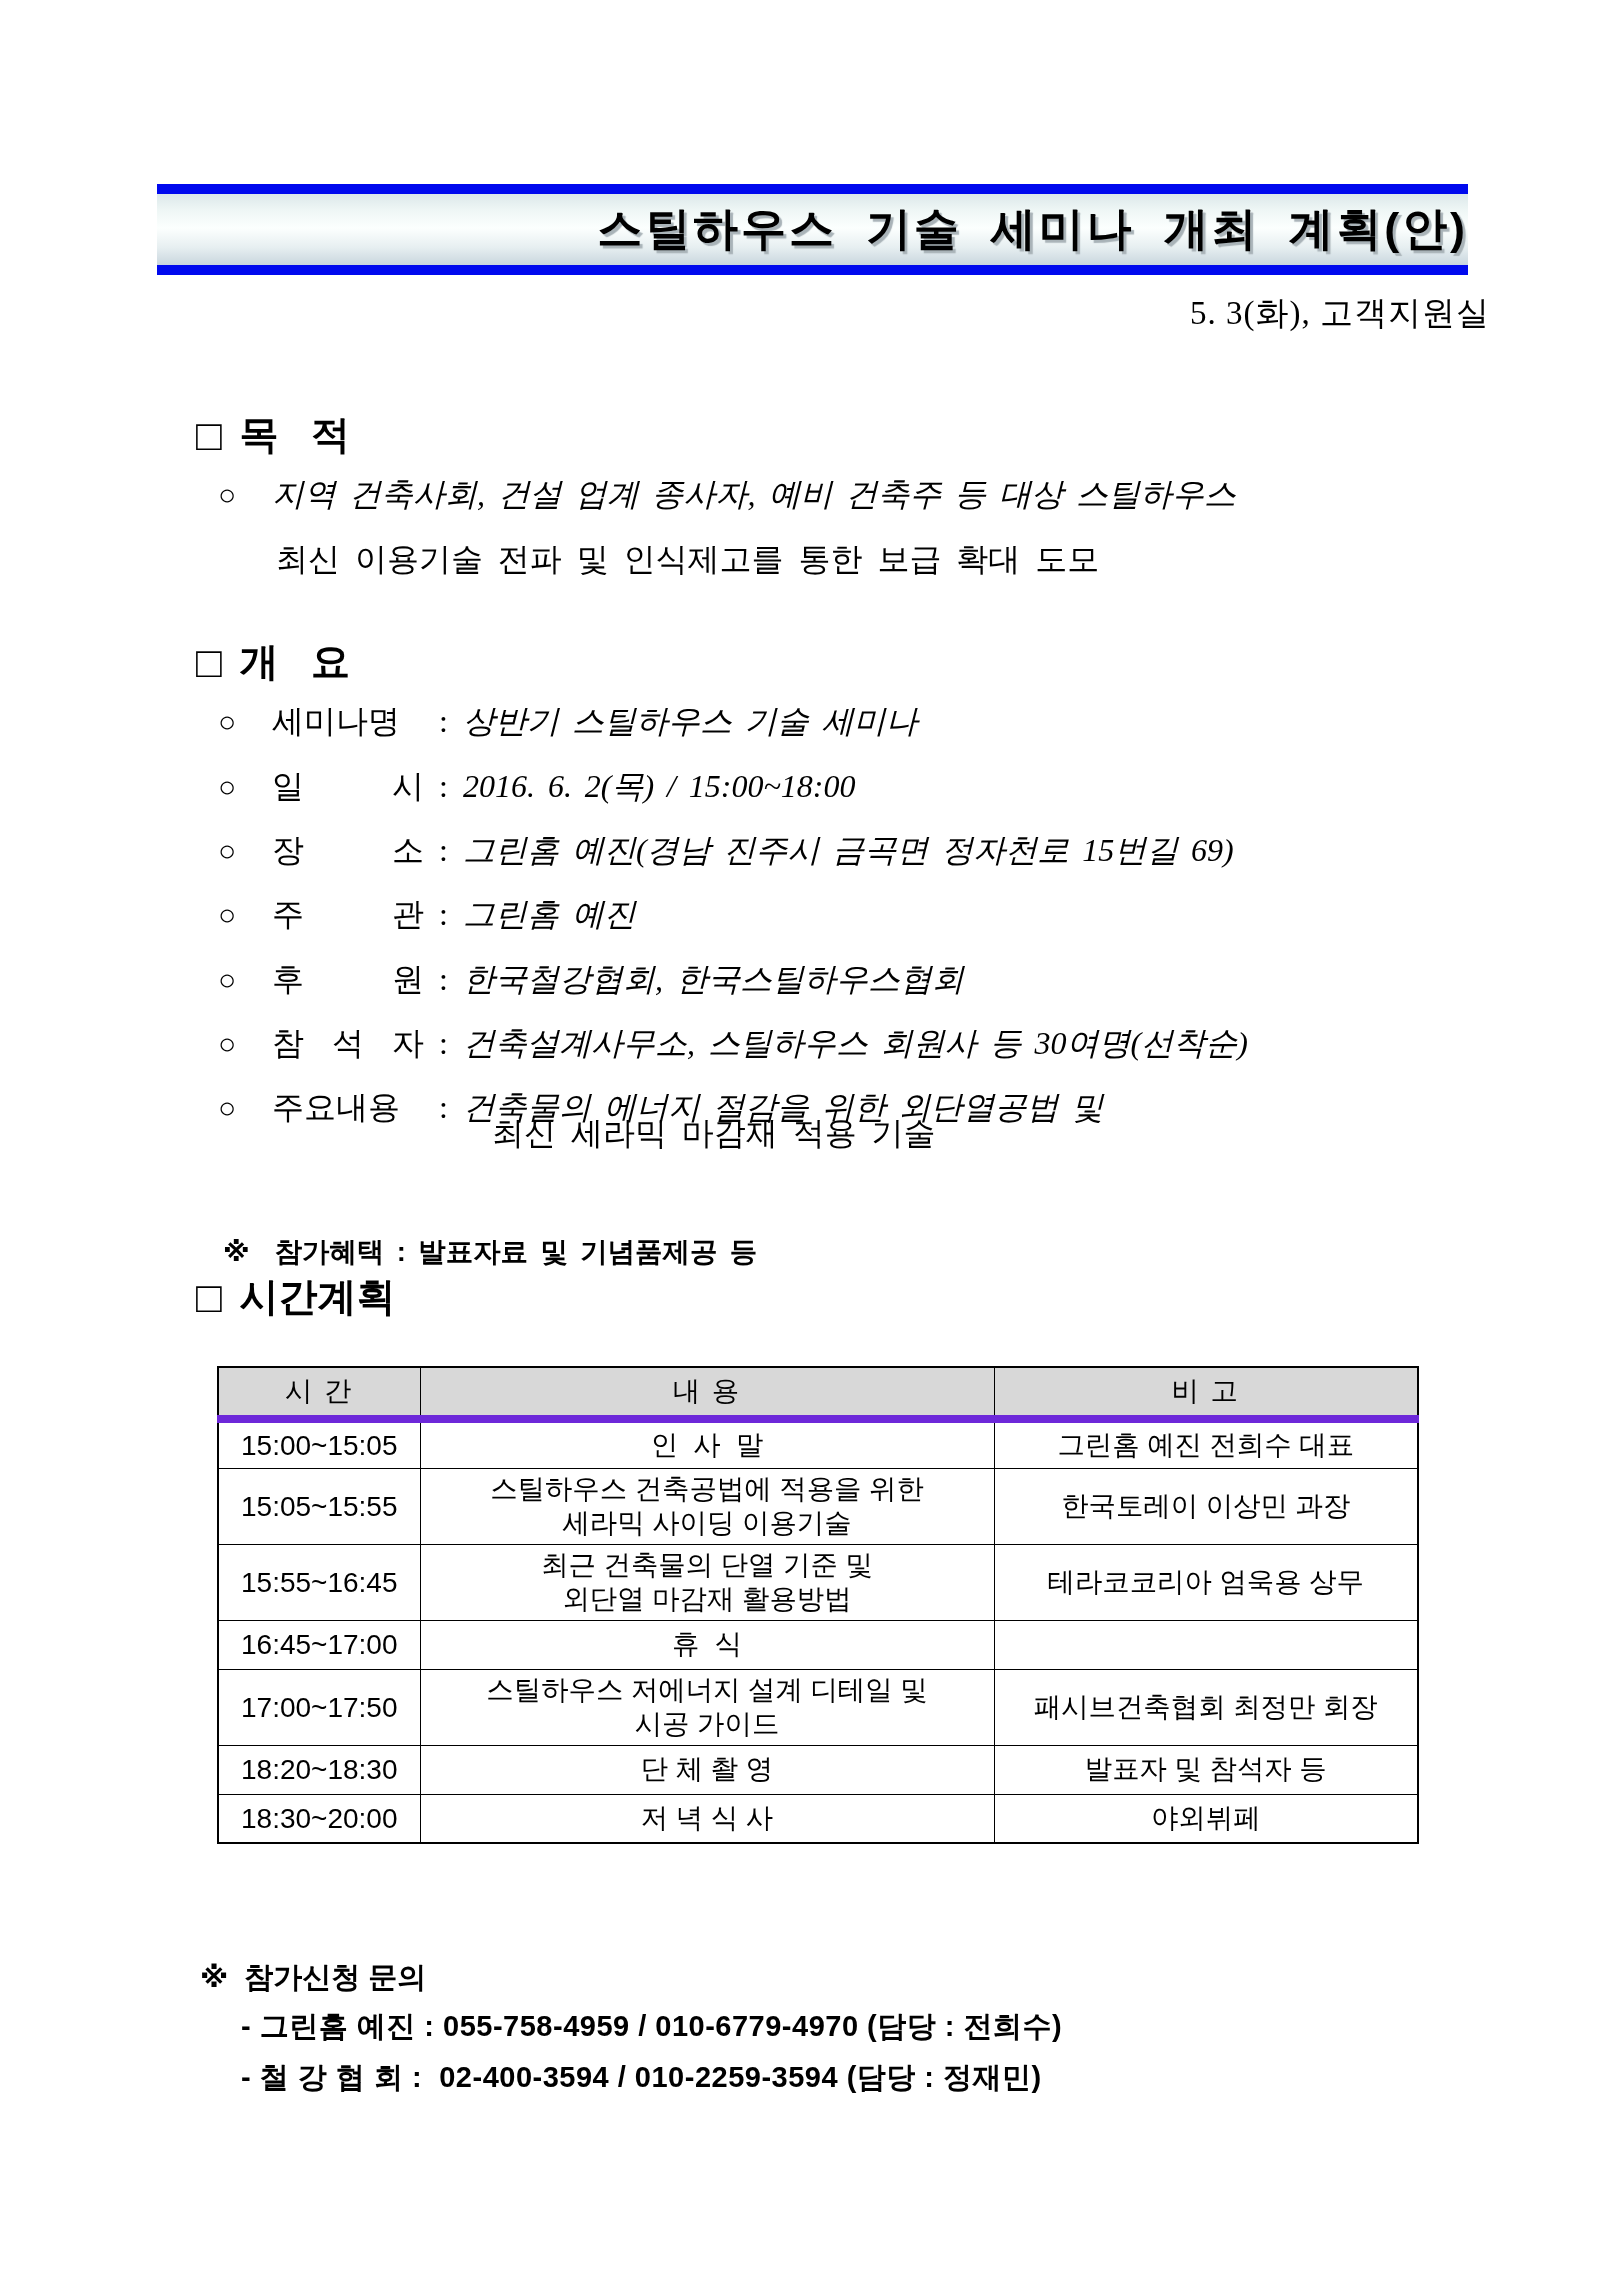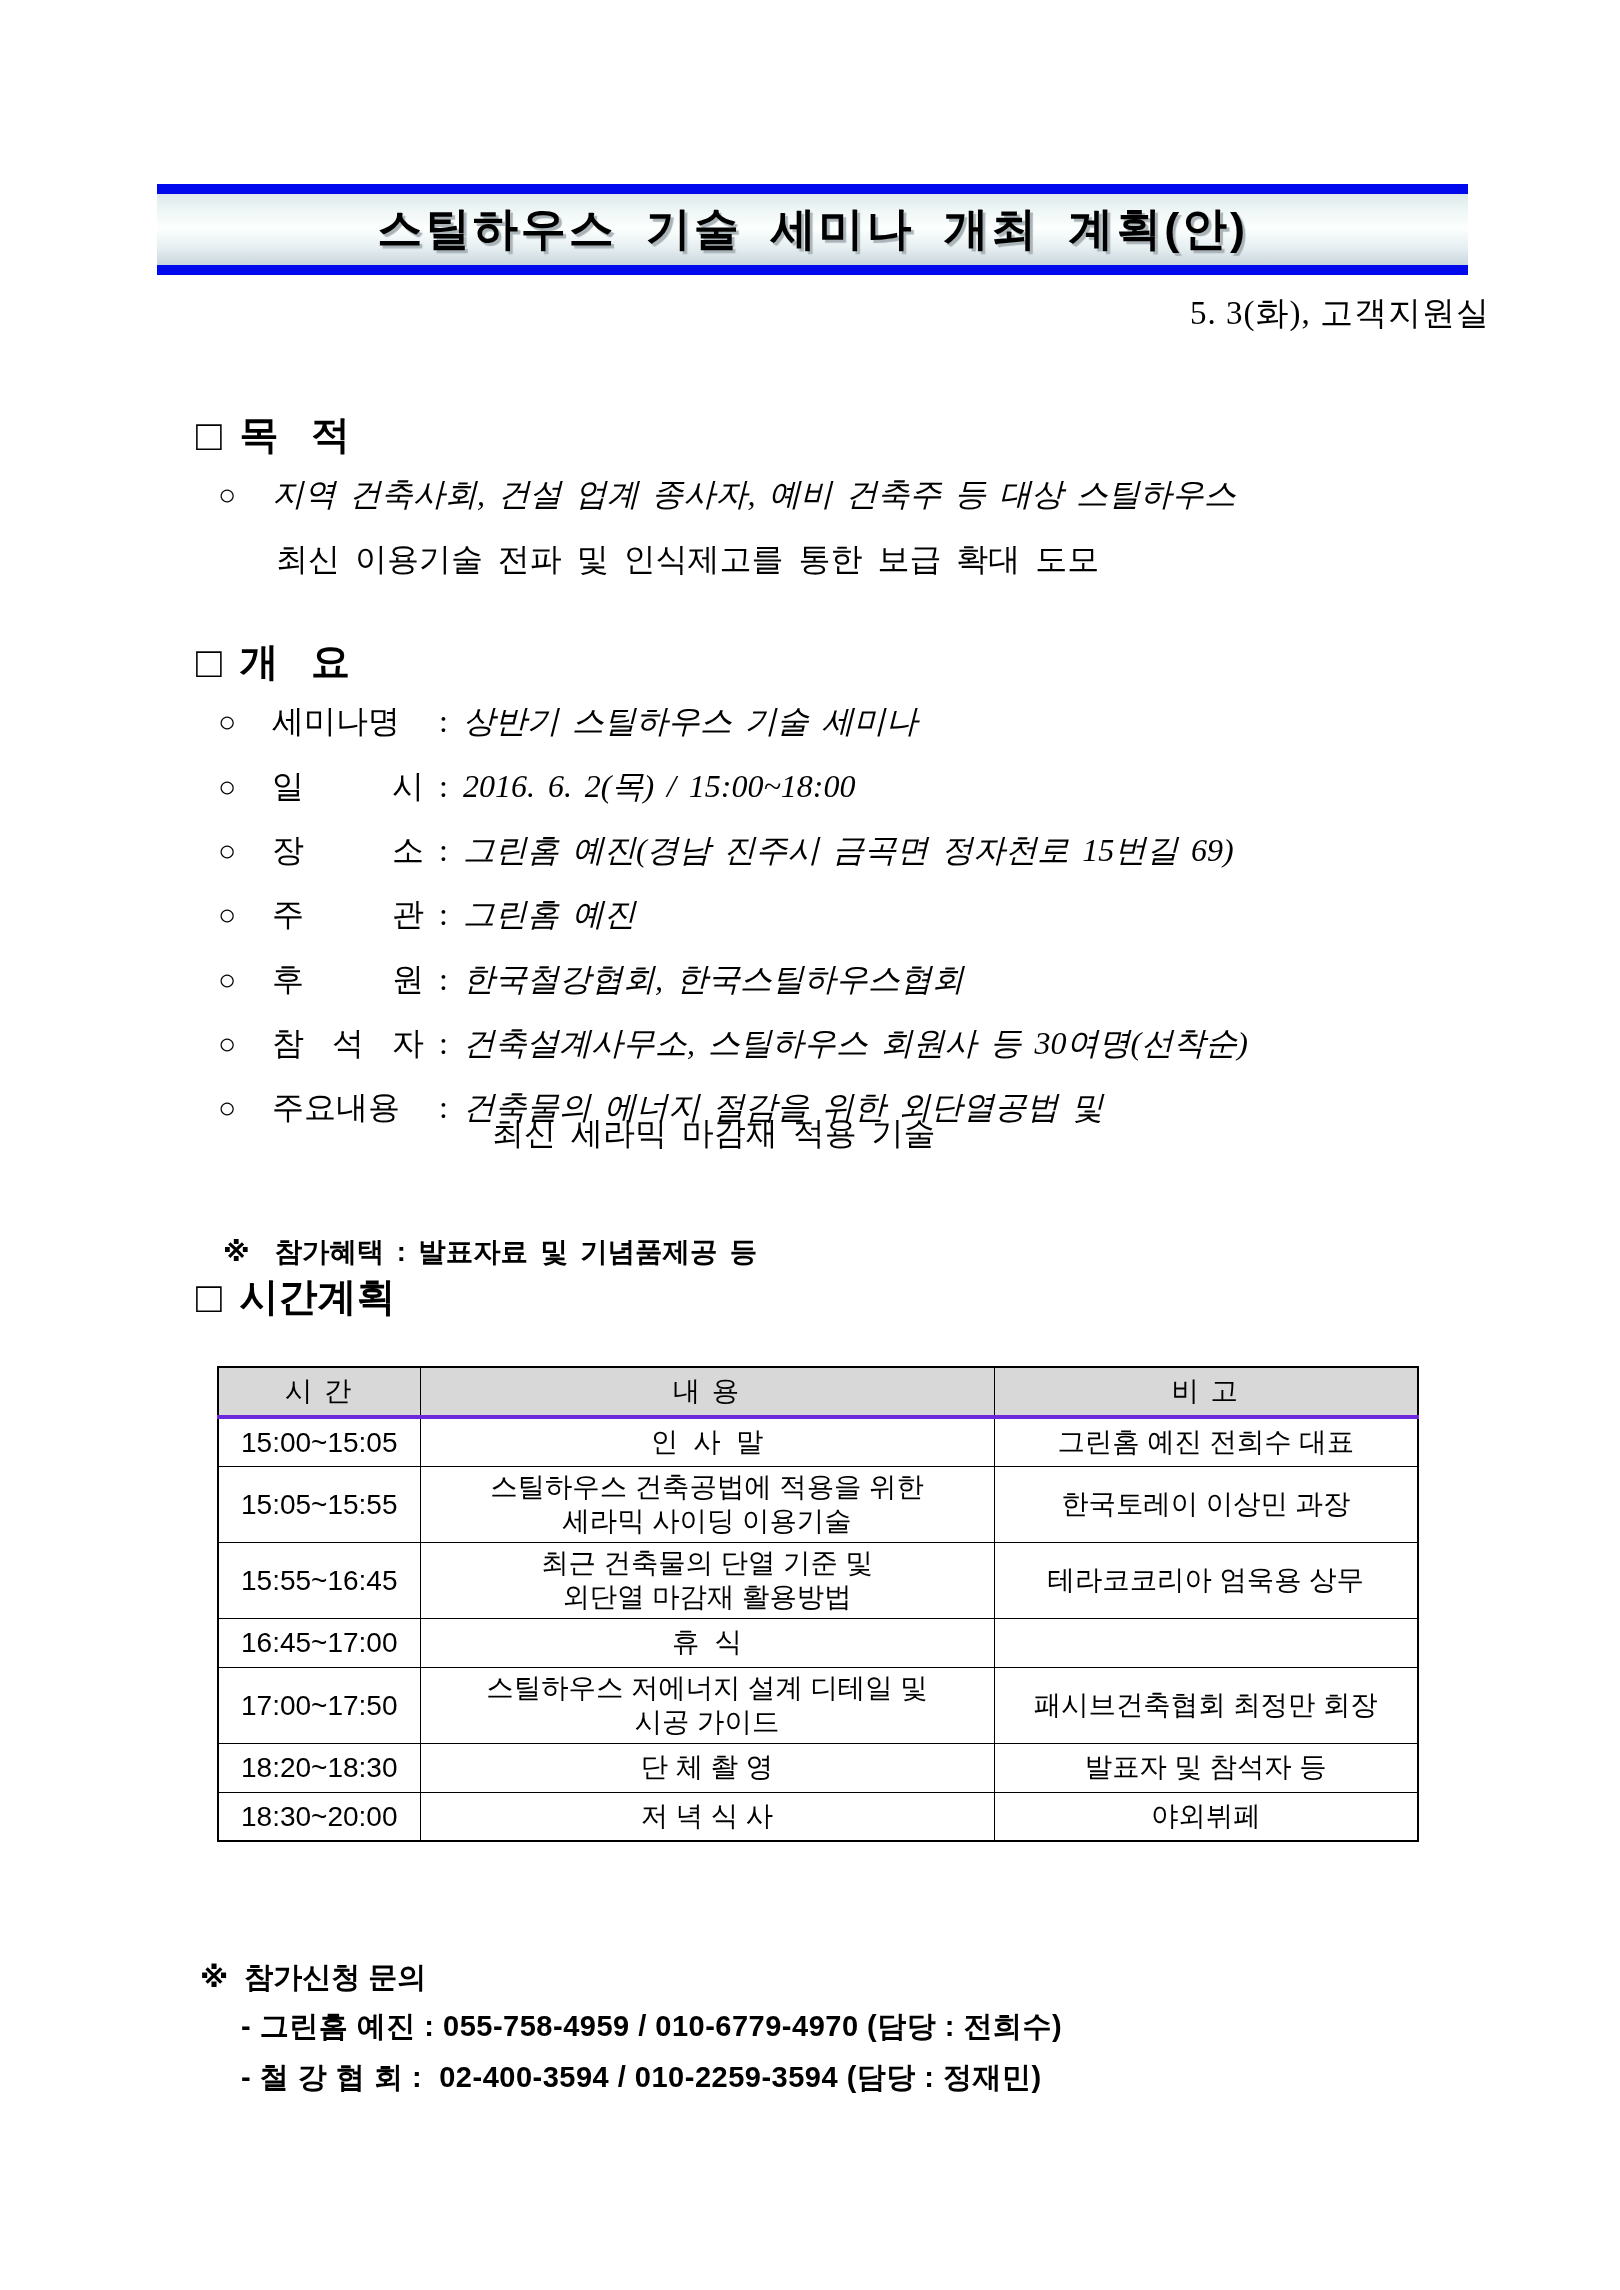--- a/index.html
+++ b/index.html
@@ -20,21 +20,21 @@
     width: 1311px;
   }
   .banner .bar {
     height: 9.8px;
     background: #0009ee;
   }
   .banner .banner-body {
     height: 71px;
     display: flex;
     align-items: center;
-    justify-content: center;
+    justify-content: flex-end;
     background: linear-gradient(to bottom,
       #dce8ea 0%, #eef6f5 22%, #fcfffe 48%, #e7eff1 75%, #c9d6de 100%);
   }
   .banner .title-text {
     font-family: "Liberation Sans", "DejaVu Sans", sans-serif;
     font-weight: 700;
     font-size: 45px;
     letter-spacing: 2.9px;
     word-spacing: 13.7px;
     text-shadow: 2.9px 2.9px 1px #a9b3b8;
@@ -131,21 +131,21 @@
     vertical-align: middle;
     padding: 0 3.9px;
     white-space: pre-wrap;
     line-height: 1.25;
   }
   table.schedule { border: 2px solid #000; }
   table.schedule thead th {
     background: #d8d8d8;
     font-weight: 400;
     height: 47px;
-    border-bottom: 4px solid #6d28d9;
+    border-bottom: 8px solid #6d28d9;
     letter-spacing: 2px;
   }
   table.schedule tbody tr { height: 49px; }
   table.schedule tbody tr.row-double { height: 76px; }
   table.schedule td.cell-time { font-size: 28px; letter-spacing: 0; }
 
   
   .contact-heading {
     position: absolute;
     left: 200px;

